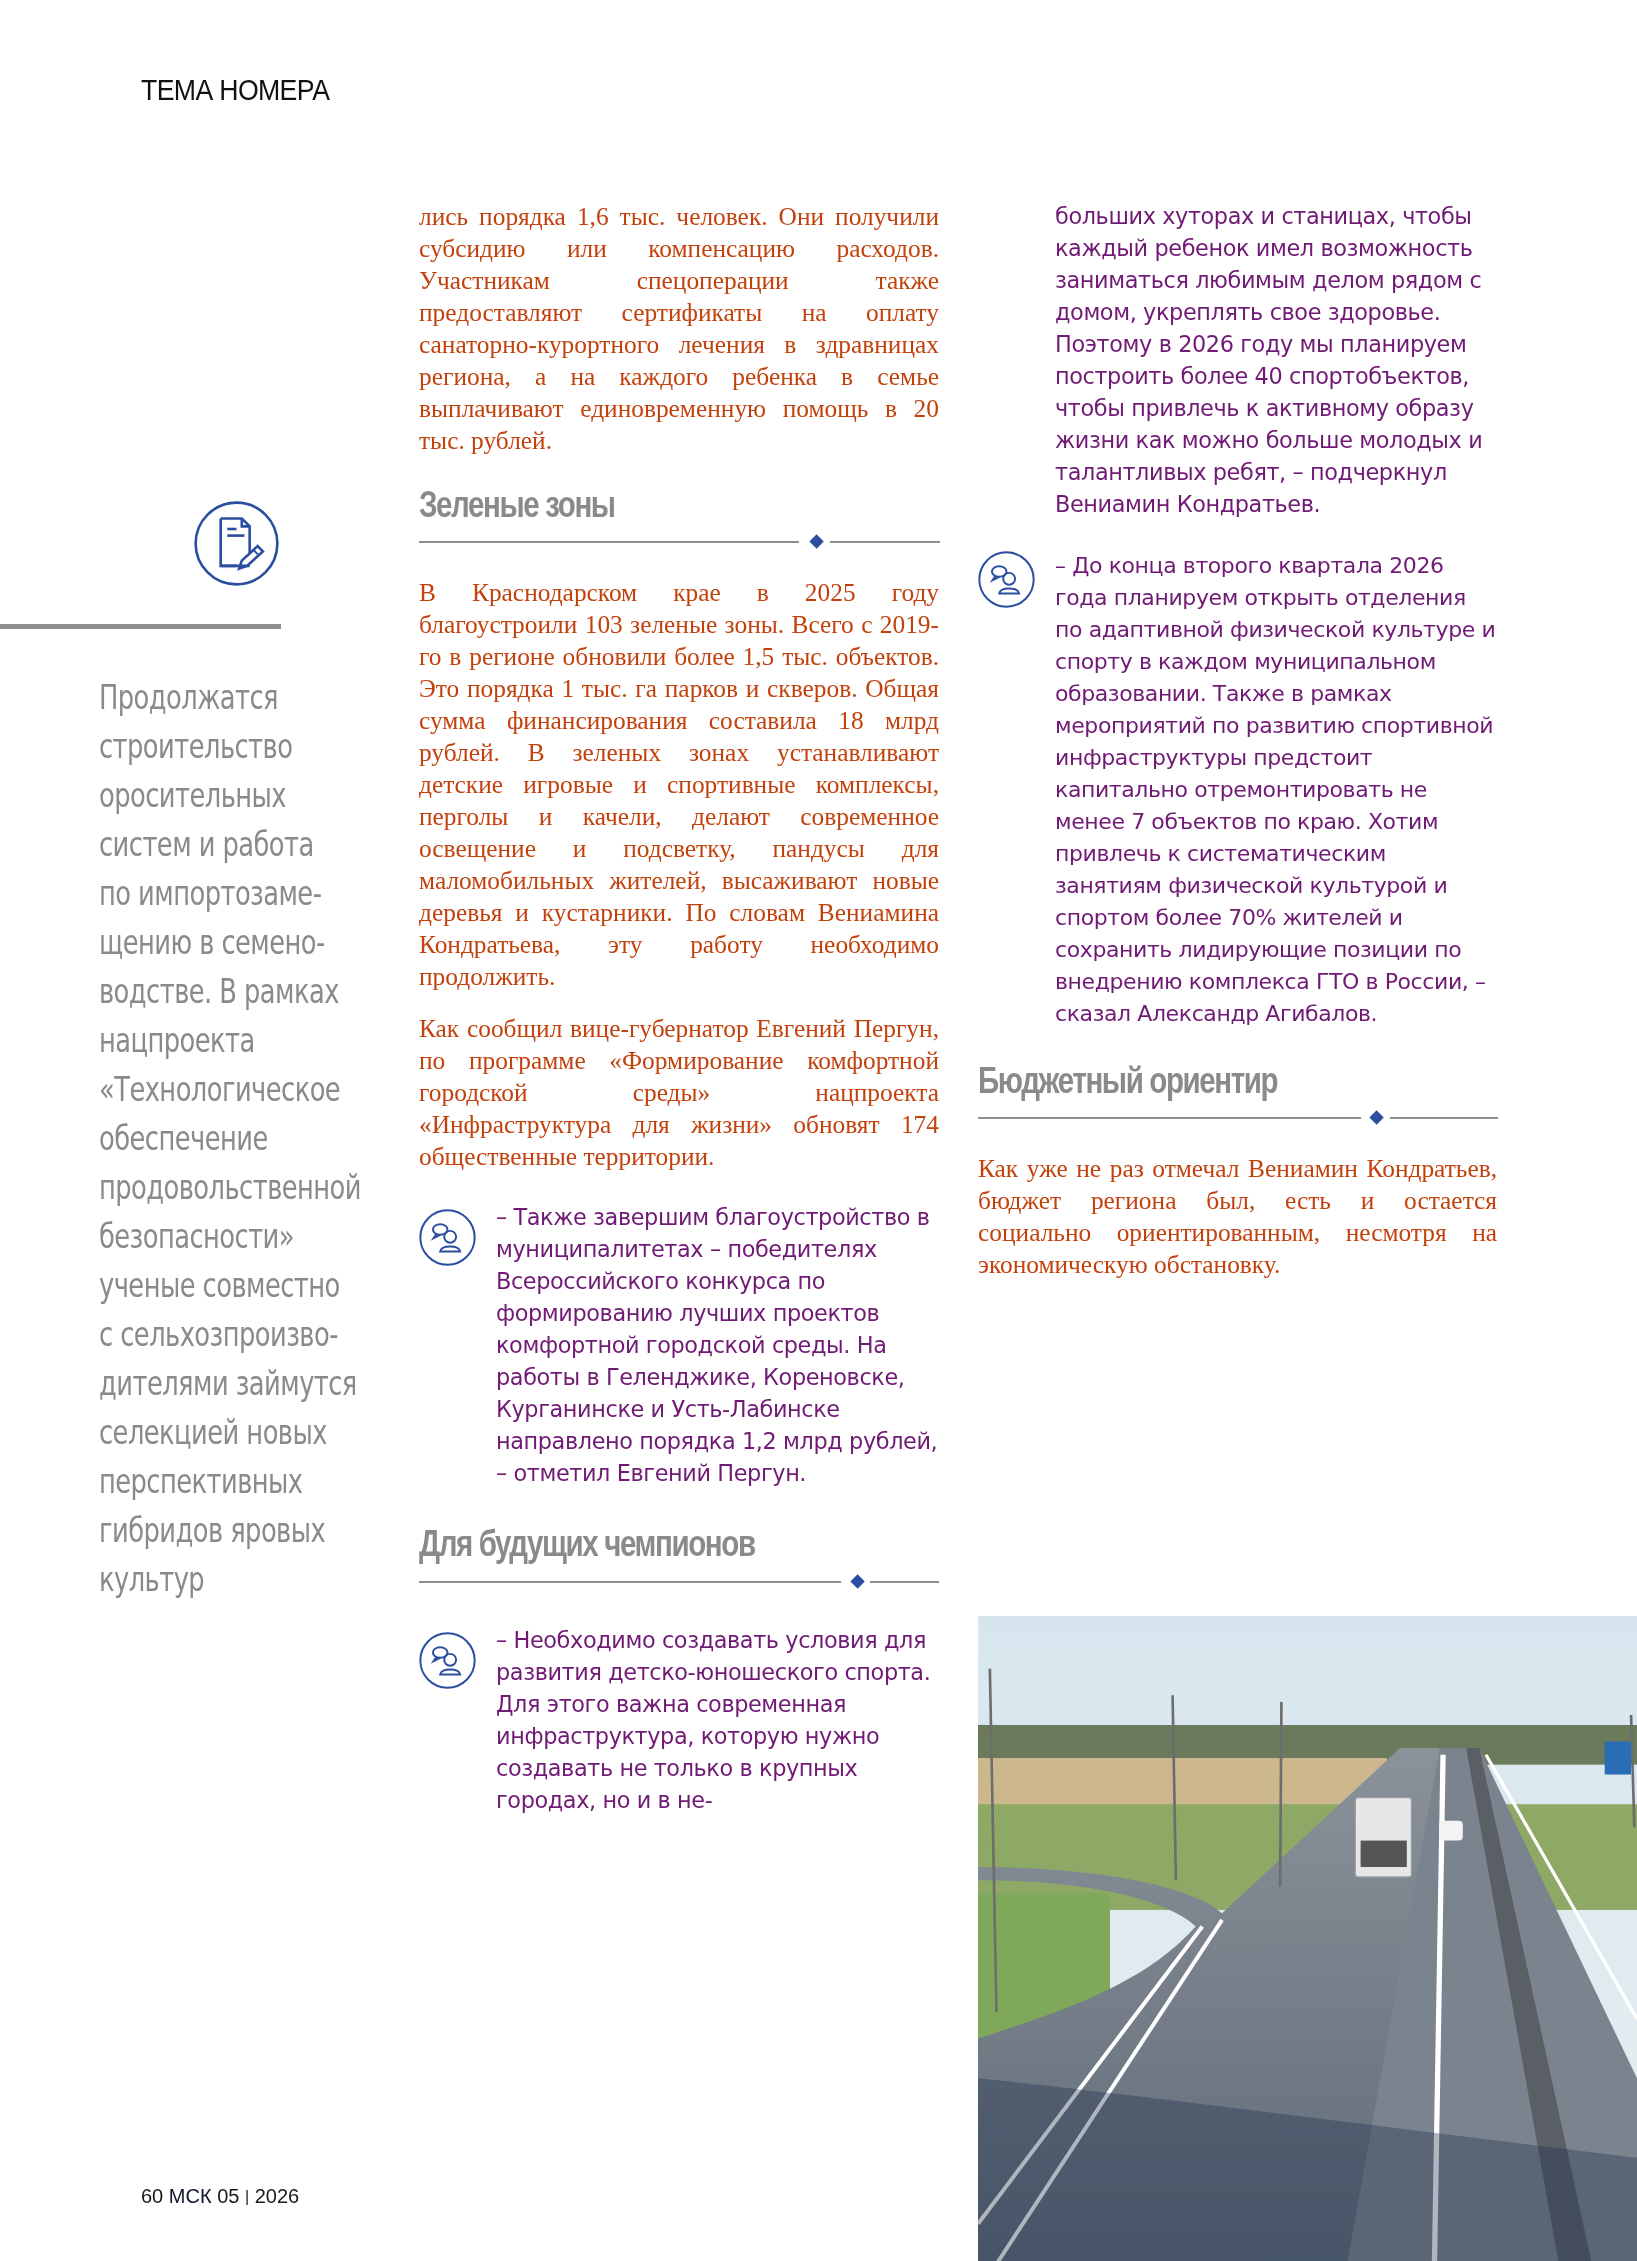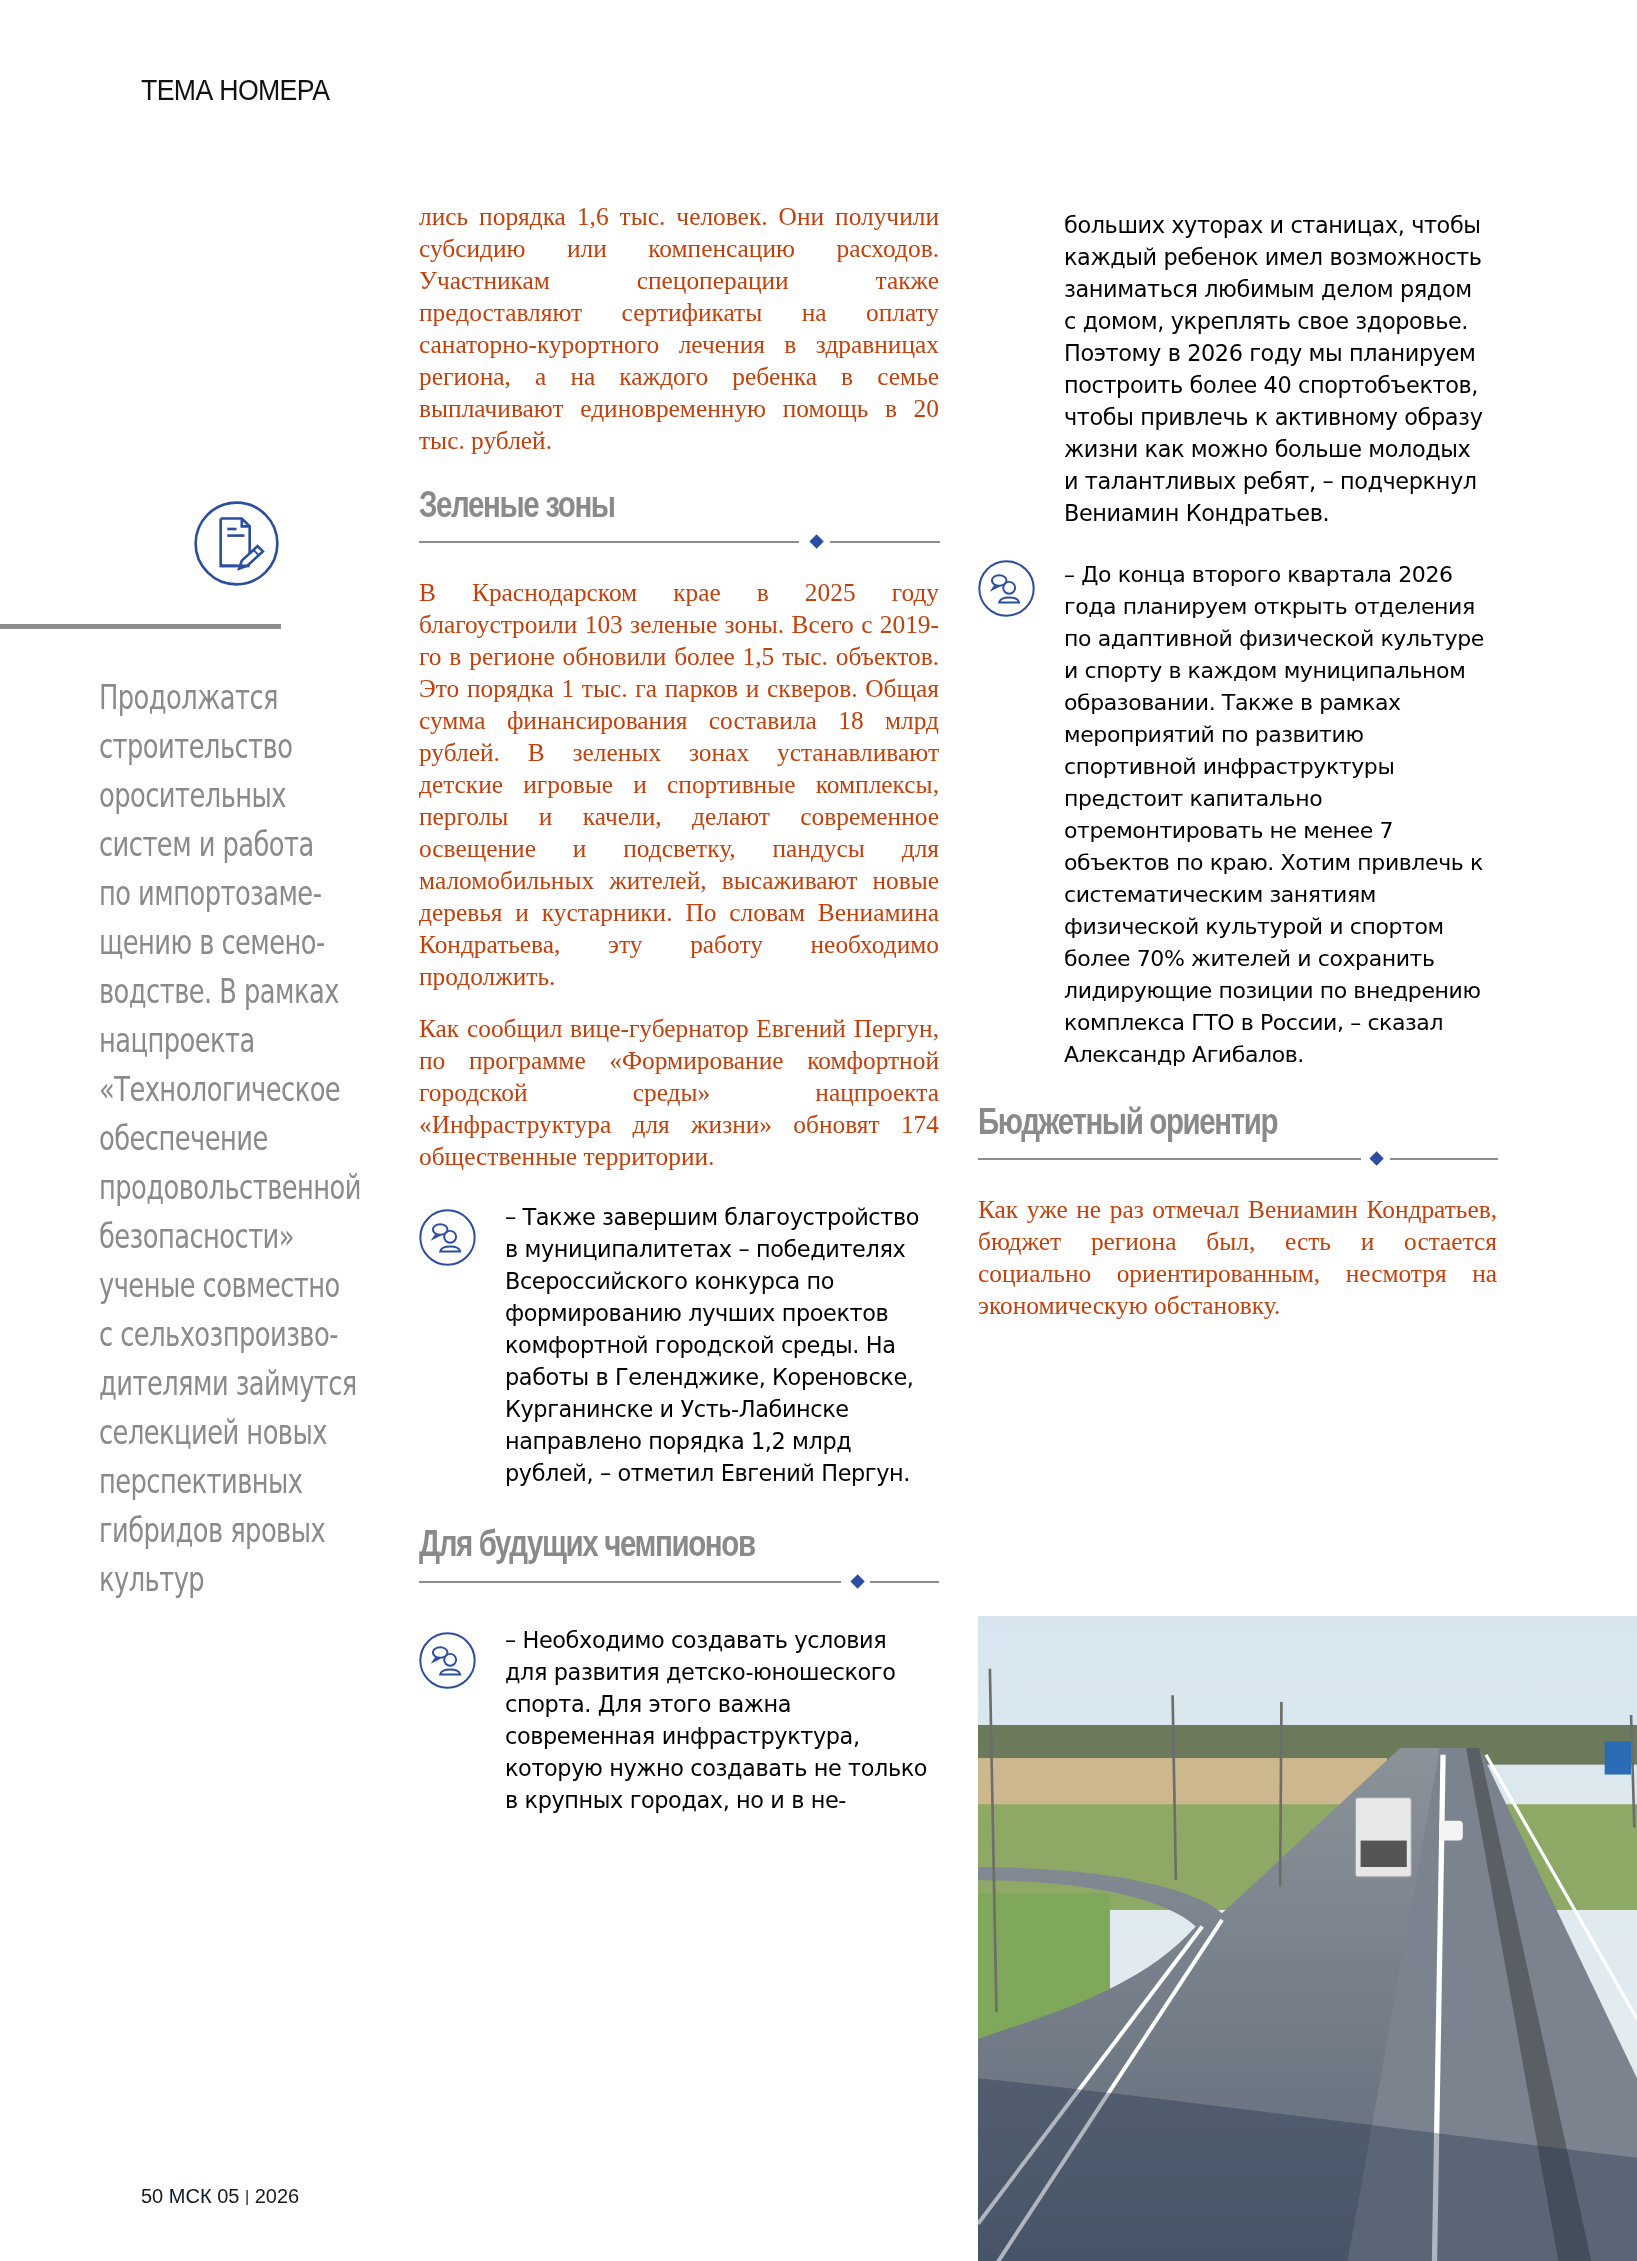--- a/index.html
+++ b/index.html
@@ -4,21 +4,21 @@
 <style>
   html, body { margin:0; padding:0; background:#ffffff; }
   body { width:1638px; height:2261px; position:relative; overflow:hidden; font-family:"Liberation Serif", serif; color:#1a1a1a; }
   .abs { position:absolute; }
   .section-label { left:141px; top:74px; font-family:"Liberation Sans", sans-serif; font-size:29px; color:#111; letter-spacing:-0.7px; transform:scaleX(0.92); transform-origin:left; }
   .col { position:absolute; }
   .col1 { left:419px; width:520px; }
   .col2 { left:978px; width:519px; }
   .body-text { font-family:"Liberation Serif", serif; font-size:25.4px; line-height:32px; text-align:justify; color:#c2410c; margin:0; hyphens:manual; }
   .quote { position:relative; padding-left:77px; }
-  .quote-text { font-family:"DejaVu Sans", sans-serif; font-size:22.4px; line-height:32px; color:#000000; margin:9px; letter-spacing:-0.4px; }
+  .quote-text { font-family:"DejaVu Sans", sans-serif; font-size:22.4px; line-height:32px; color:#701a75; margin:0; letter-spacing:-0.4px; }
   .quote-icon { position:absolute; left:0; top:8px; width:57px; height:57px; }
   .heading { font-family:"Liberation Sans", sans-serif; font-weight:bold; font-size:36px; color:#8a8a8a; letter-spacing:-1.7px; margin:0; transform:scaleX(0.82); transform-origin:left; white-space:nowrap; }
   .divider { position:relative; height:13.2px; margin-top:9.2px; }
   .divider .line { position:absolute; top:6px; height:2px; background:#8e8e8e; }
   .divider .diamond { position:absolute; top:0; width:13.2px; height:13.2px; background:#2b4ea0; transform:rotate(45deg) scale(0.78); }
   .pullquote { left:99px; top:673px; width:277px; font-family:"DejaVu Sans", sans-serif; font-size:33px; line-height:49px; color:#8a8a8a; letter-spacing:-0.7px; transform:scaleX(0.78); transform-origin:left top; width:356px; }
   .rule-gray { left:0; top:624px; width:281px; height:5.3px; background:#8e8e8e; }
   .doc-icon { left:193px; top:500px; width:87px; height:87px; }
   .footer { left:141px; top:2185px; font-family:"Liberation Sans", sans-serif; font-size:20px; color:#1a1a1a; }
   .footer .muted { color:#0f172a; }
@@ -173,19 +173,19 @@
       <line x1="295" y1="120" x2="300" y2="400"></line>
       <line x1="460" y1="130" x2="458" y2="410"></line>
       <line x1="990" y1="150" x2="995" y2="320"></line>
     </g>
     <rect x="950" y="190" width="40" height="50" fill="#2a6db6"></rect>
     <path d="M0 700 C200 720 500 760 999 820 L999 978 L0 978 Z" fill="#1d2e4a" opacity="0.35"></path>
   </svg>
 </div>
 
 <div class="abs footer">
-  <span>50</span>
+  <span>60</span>
   <span class="muted">МСК</span>
   <span>05</span>
   <span style="font-size:16px; vertical-align:1.3px;">|</span>
   <span>2026</span>
 </div>
 
 
 </body></html>

